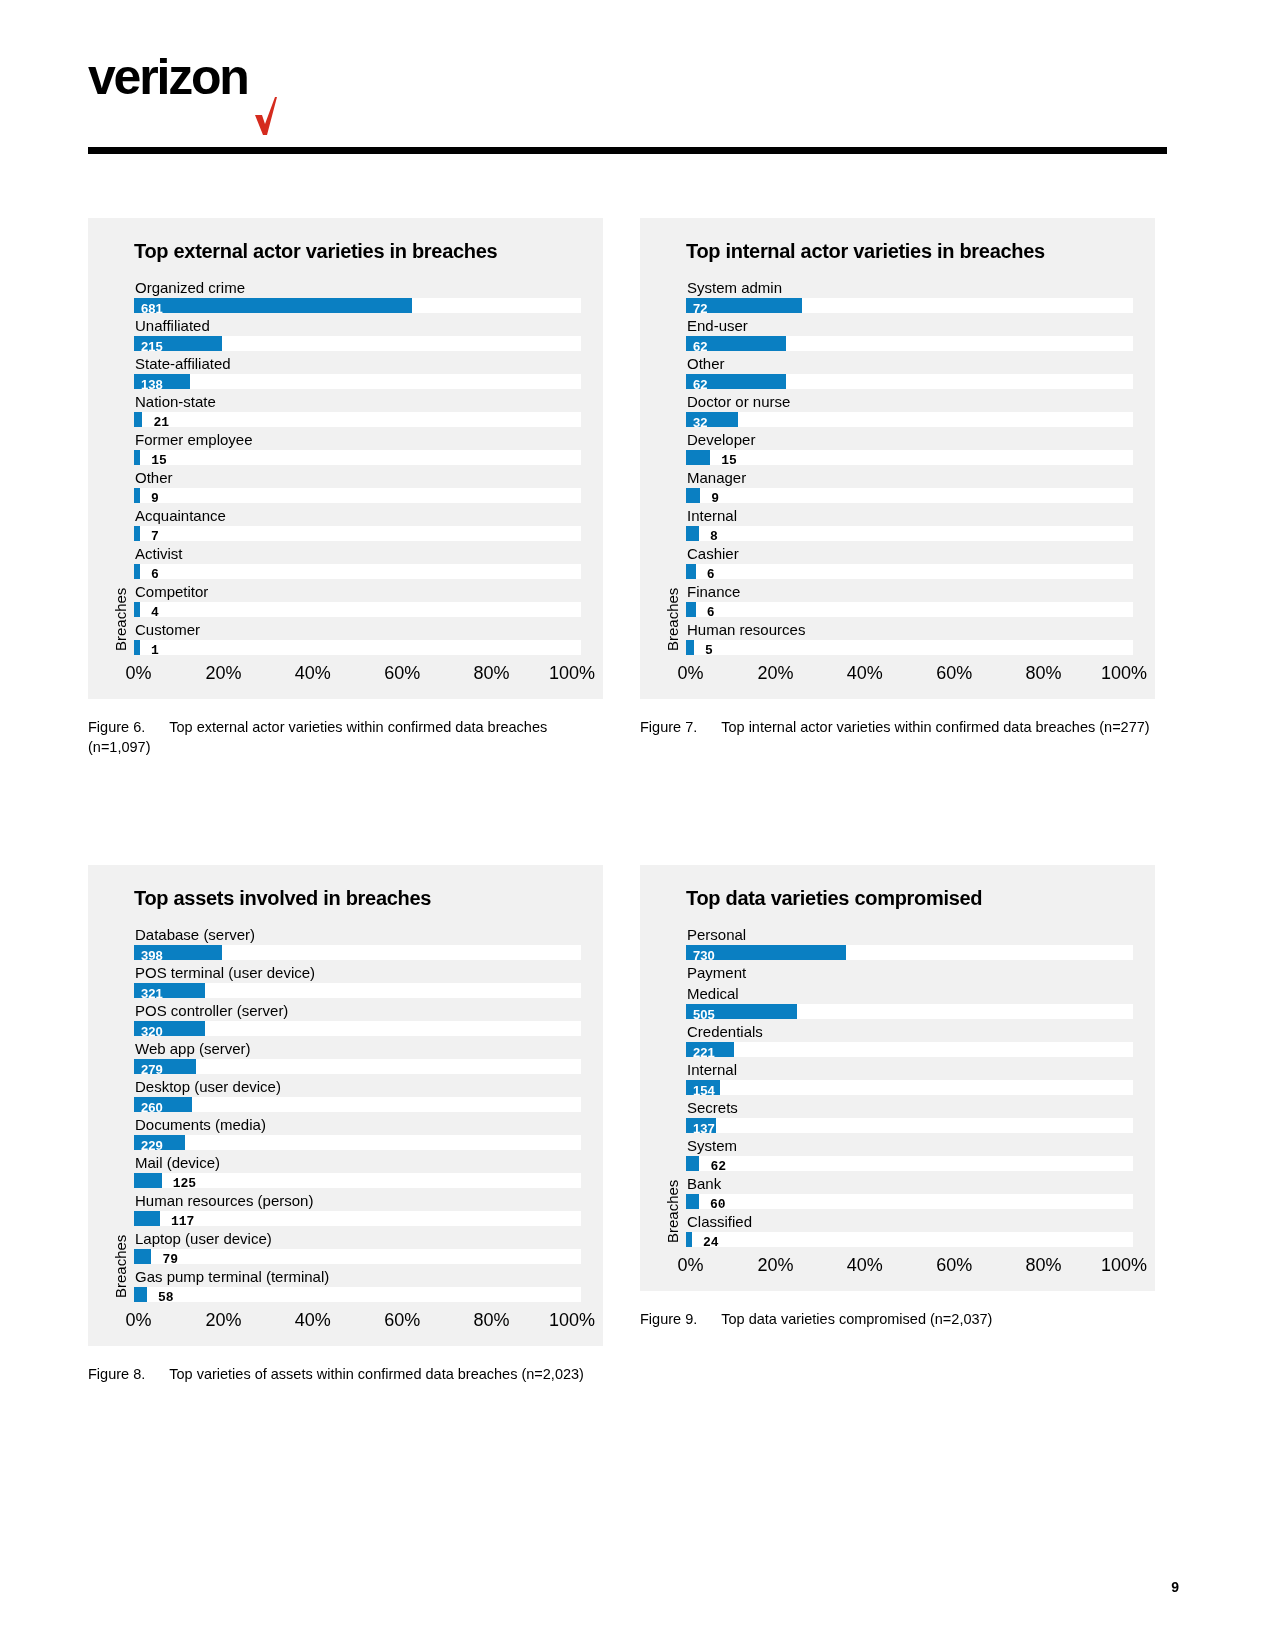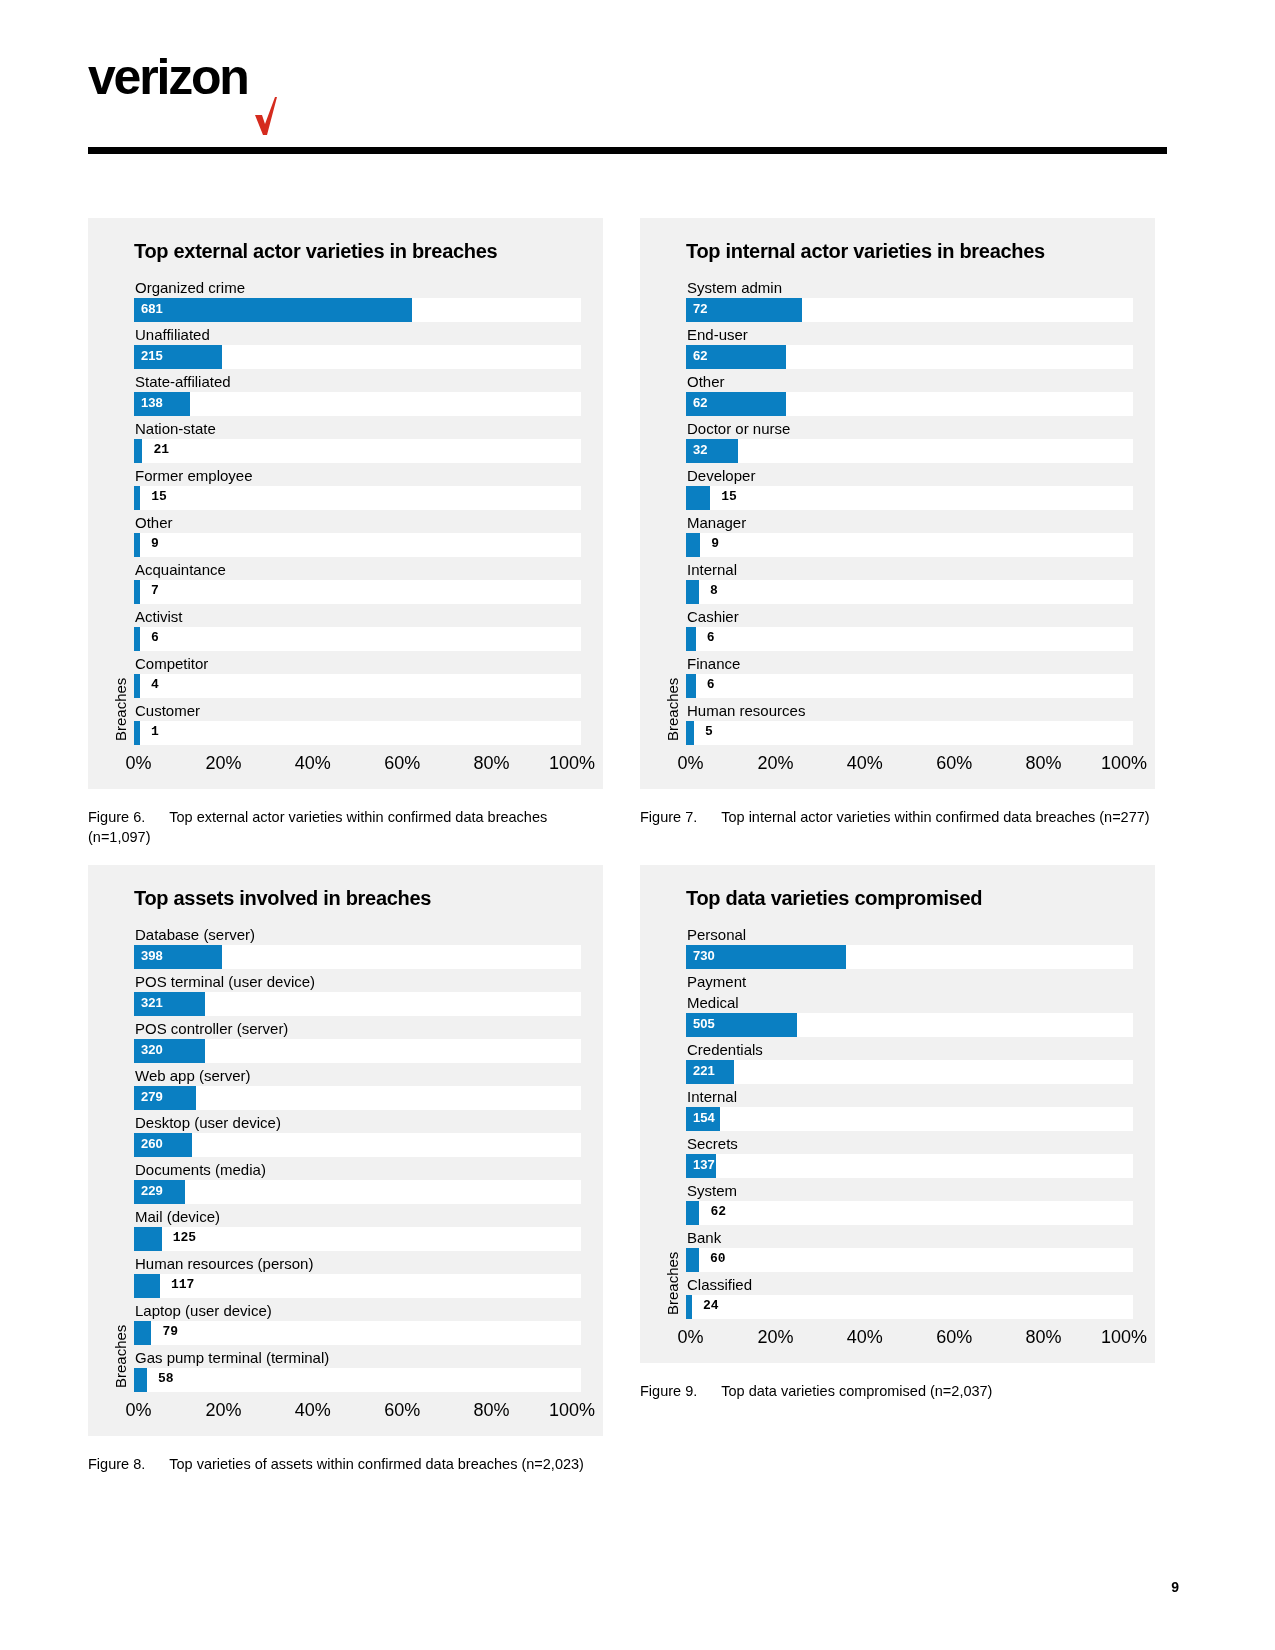--- a/index.html
+++ b/index.html
@@ -96,21 +96,21 @@
   .row { margin-bottom: 0px; }
   .row-label {
     font-size: 15px;
     line-height: 21px;
     color: #000;
     white-space: nowrap;
     padding-left: 1px;
   }
   .track {
     position: relative;
-    height: 24px;
+    height: 15px;
     background: #ffffff;
     width: 100%;
     margin-bottom: 2px;
   }
   .bar {
     position: absolute;
     left: 0; top: 0; bottom: 0;
     background: #0a7fc2;
   }
   .bar-value {

